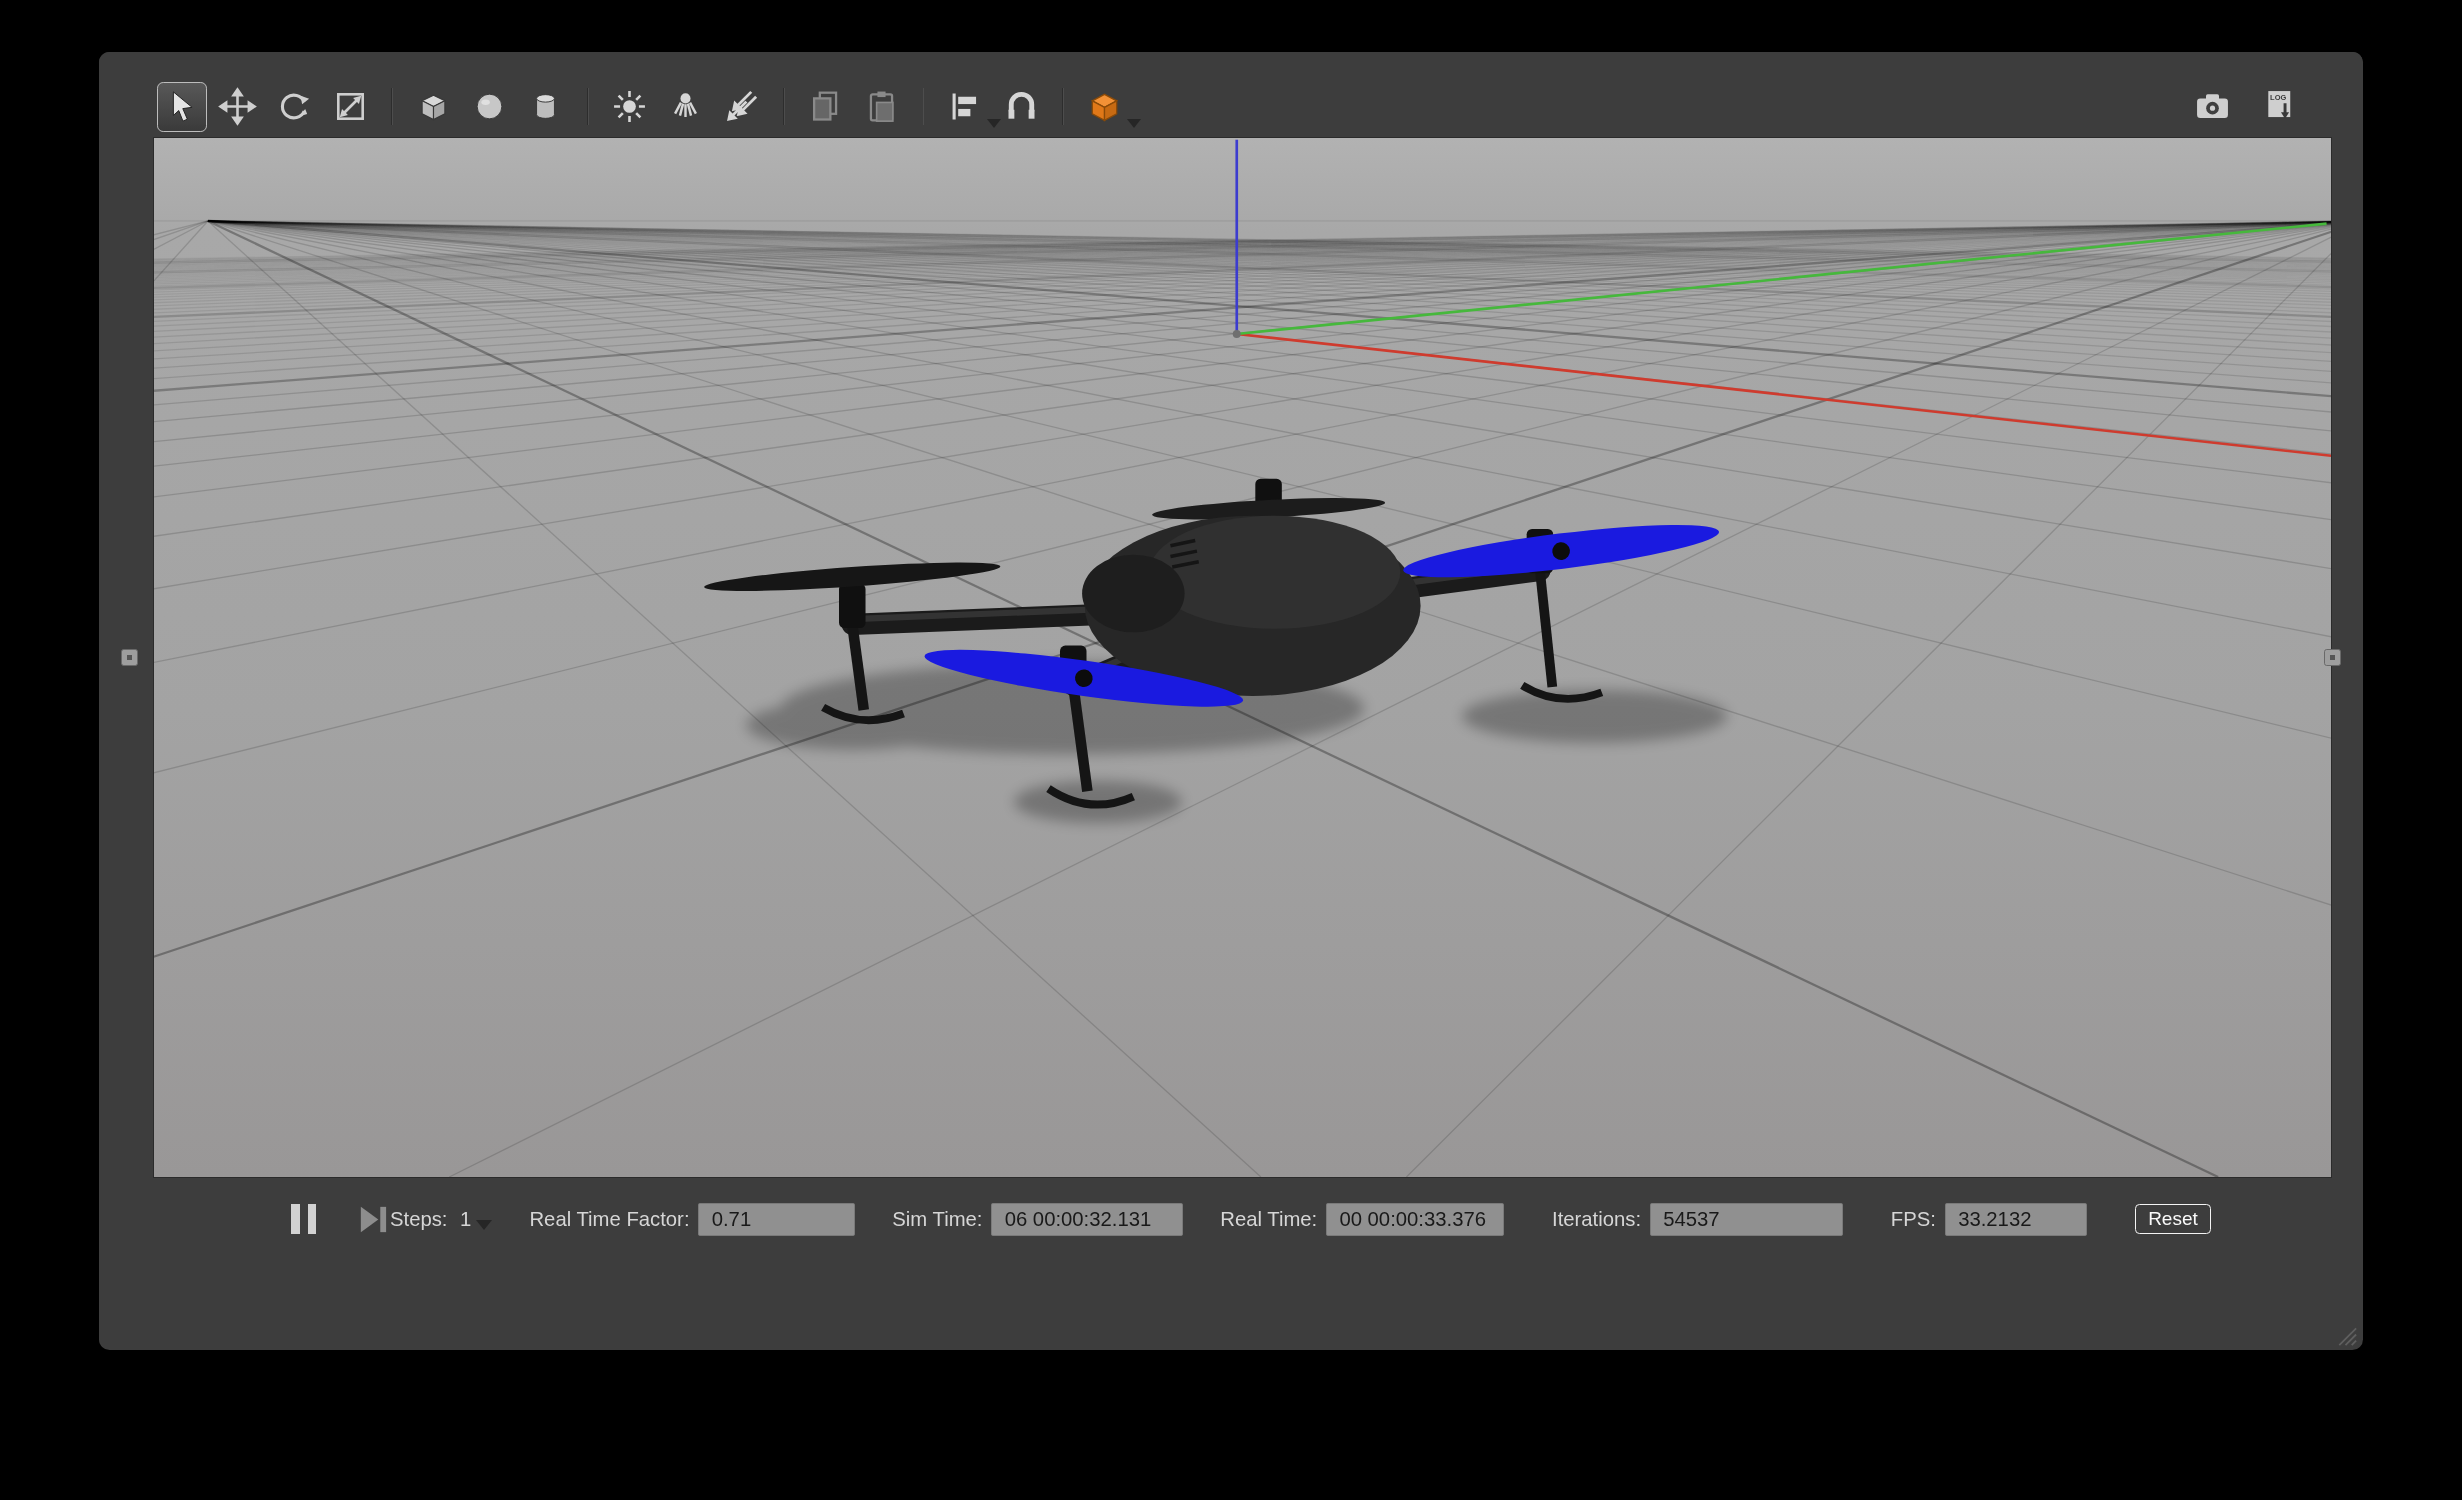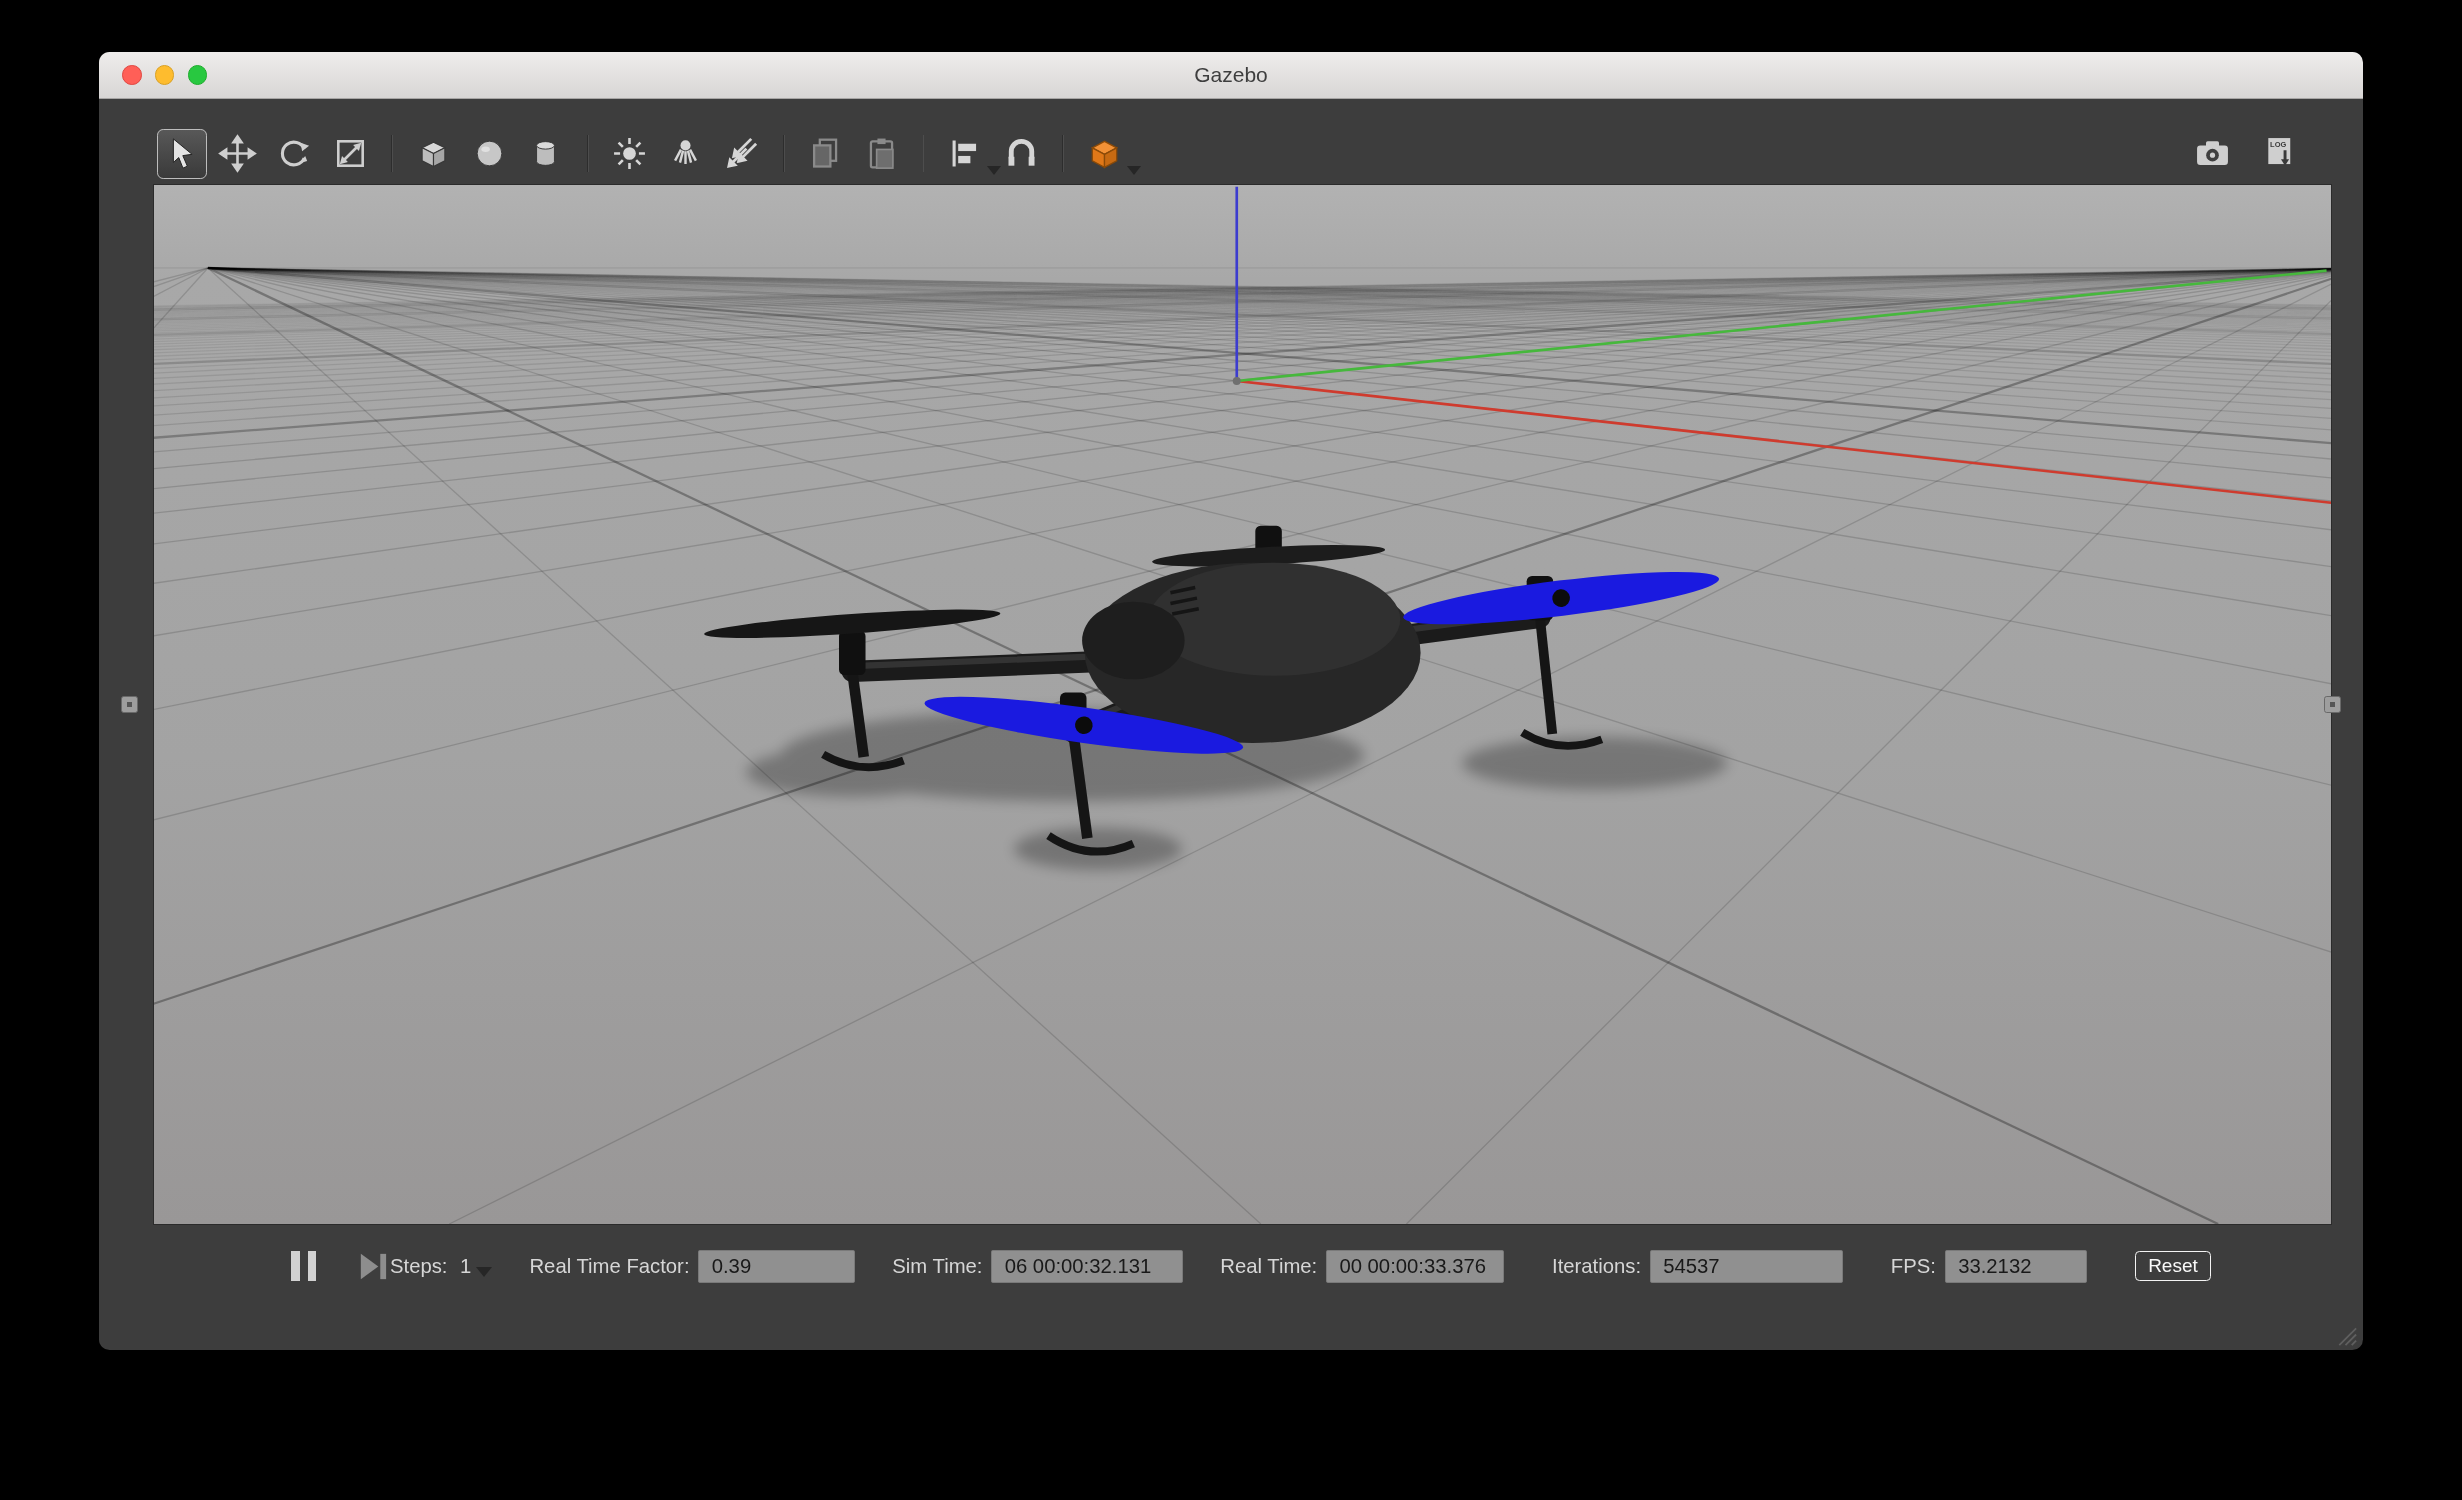--- a/index.html
+++ b/index.html
@@ -46,28 +46,20 @@
   .handle::after{content:"";width:5.3px;height:5.3px;background:#555;display:block;}
   .grip{position:absolute;right:6.2px;bottom:4.4px;}
   .ml14{margin-left:12.4px}.ml10{margin-left:8.8px}.ml36{}
   .ml38{margin-left:34px}.ml42{margin-left:37px}.ml46{margin-left:48px}.ml6{margin-left:5.3px}
 </style>
 </head>
 <body>
 
 <div class="window">
 
-  <div class="titlebar">
-    <div class="traffic">
-      <span class="tl red"></span>
-      <span class="tl yellow"></span>
-      <span class="tl green"></span>
-    </div>
-    <div class="title">Gazebo</div>
-  </div>
 
   <div class="frame">
 
     <div class="toolbar">
 
       <button class="tool active">
         <svg viewBox="0 0 24 24">
           <path d="M7 3 L18.5 12.5 L12.8 13.3 L15.6 19.8 L12.9 21 L10.3 14.5 L7 17.5 Z" fill="#e4e4e4" stroke="#222" stroke-width="0.6"></path>
         </svg>
       </button>
@@ -451,21 +443,21 @@
         <svg viewBox="0 0 36 36" width="30" height="30">
           <path d="M6 5 L24 18 L6 31 Z" fill="#8d8d8d"></path>
           <rect x="26" y="5" width="6" height="26" fill="#8d8d8d"></rect>
         </svg>
       </button>
       <span class="ml36">Steps:</span>
       <span class="ml14">1</span>
       <span class="steps-caret ml6"></span>
 
       <span class="ml42">Real Time Factor:</span>
-      <span class="field ml10" style="min-width:157px">0.39</span>
+      <span class="field ml10" style="min-width:157px">0.71</span>
 
       <span class="ml42">Sim Time:</span>
       <span class="field ml10" style="min-width:192px">06 00:00:32.131</span>
 
       <span class="ml42">Real Time:</span>
       <span class="field ml10" style="min-width:178px">00 00:00:33.376</span>
 
       <span class="ml46">Iterations:</span>
       <span class="field ml10" style="min-width:193px">54537</span>
 

